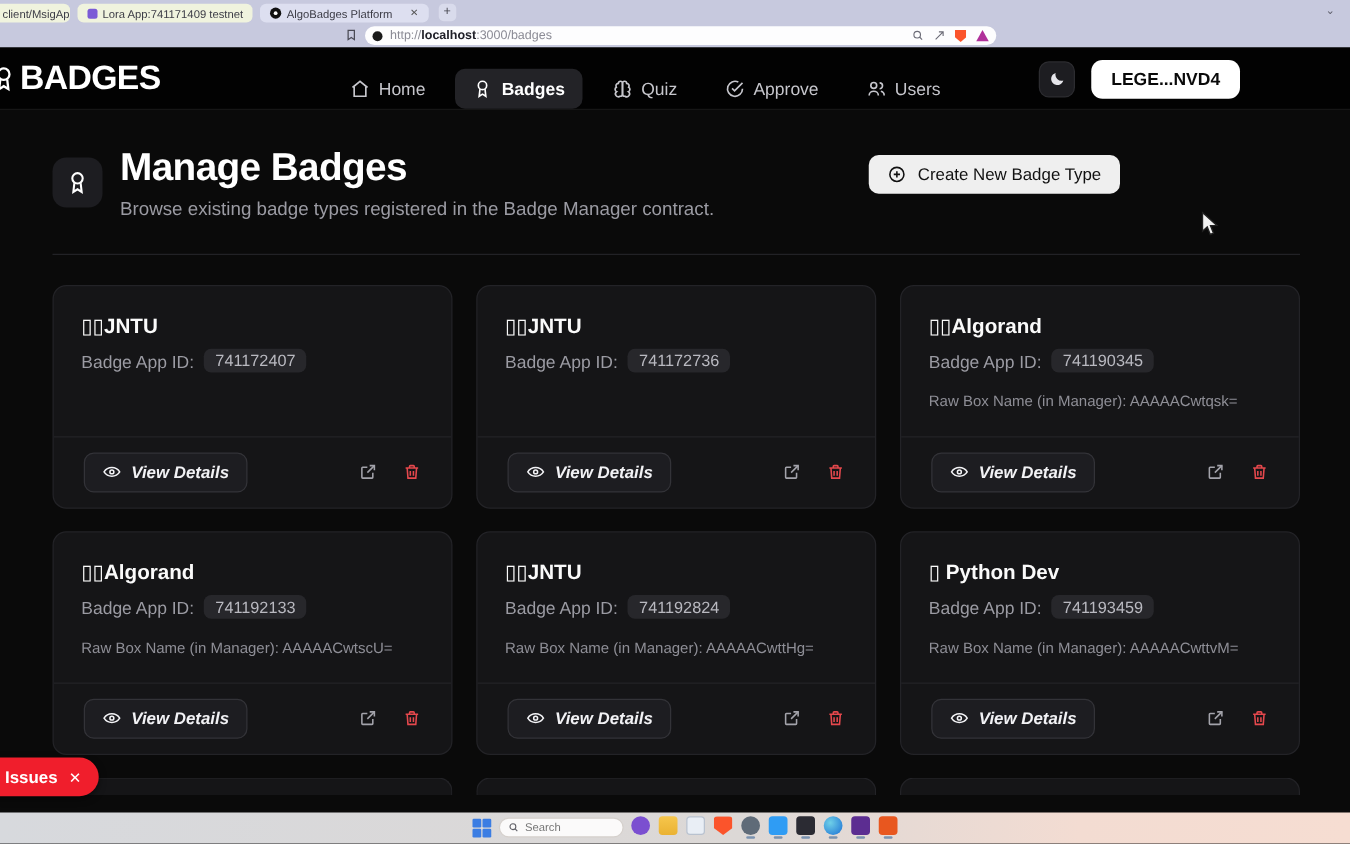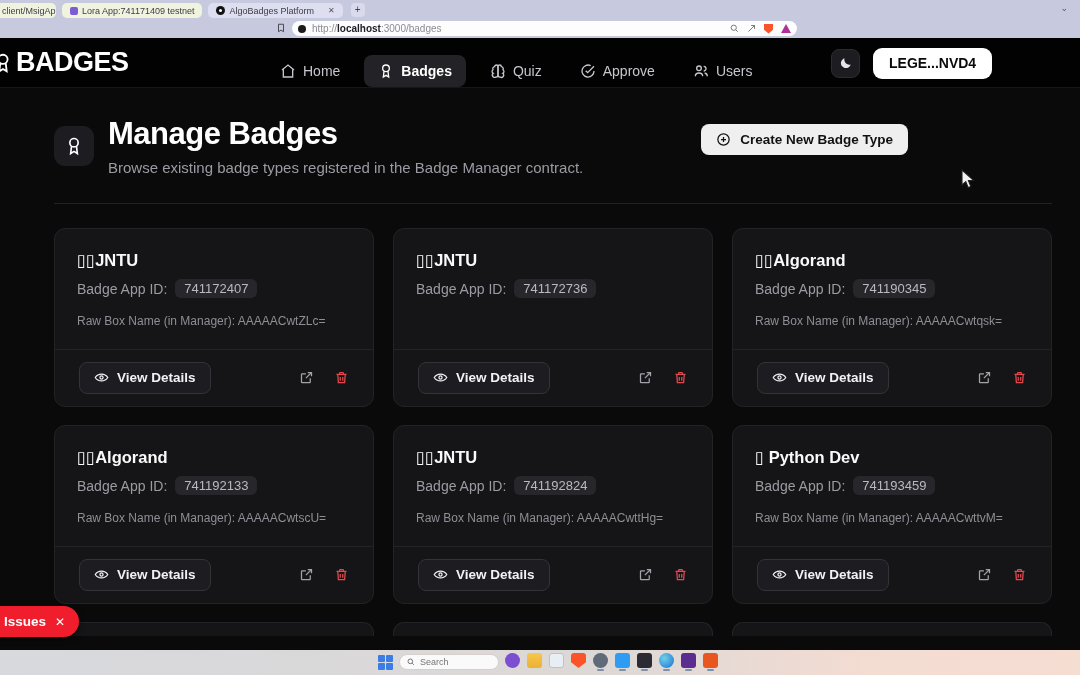--- a/index.html
+++ b/index.html
@@ -48,40 +48,40 @@
               border-radius:8px;margin-top:16px; }
   .nav-item.active { background:#232327; color:#fff; font-weight:700; }
   .nav-item svg { width:16px; height:16px; }
   .nav-right { position:absolute; left:831px; top:0; height:50px; display:flex; align-items:center; gap:13px; }
   .theme-btn { width:29px; height:29px; border-radius:8px; background:#1d1d21; border:1px solid #2c2c30;
                display:flex; align-items:center; justify-content:center; color:#e5e5ea; }
   .wallet-btn { height:31px; padding:0 16px; background:#ffffff; border-radius:9px; color:#0a0a0a;
                 font-size:14px; font-weight:700; display:flex; align-items:center; }
 
   
-  .page { position:absolute; top:88px; left:16px; width:936px; height:562px; background:#0a0a0a; }
+  .page { position:absolute; top:88px; left:4px; width:936px; height:562px; background:#0a0a0a; }
   .pg-header { position:absolute; top:28px; left:38px; right:44px; }
   .hdr-icon { position:absolute; left:0; top:10px; width:40px; height:40px; background:#1d1d21;
               border-radius:11px; display:flex; align-items:center; justify-content:center; color:#fff; }
   .hdr-title { position:absolute; left:54px; top:0; color:#fff; font-size:31px; font-weight:800; letter-spacing:-0.5px; }
   .hdr-sub { position:absolute; left:54px; top:43px; color:#9b9ba3; font-size:15px; }
   .create-btn { position:absolute; right:0; top:8px; height:31px; padding:0 15px; background:#efefef;
-                border-radius:8px; display:flex; align-items:center; gap:9px; color:#111; font-size:13.5px; font-weight:700; }
+                border-radius:8px; display:flex; align-items:center; gap:9px; color:#111; font-size:13.5px; font-weight:400; }
   .create-btn svg { width:15px; height:15px; }
   .divider { position:absolute; top:115px; left:38px; width:998px; height:1px; background:#222226; }
 
   .grid { position:absolute; top:140px; left:38px; width:998px; display:grid;
           grid-template-columns:320px 320px 320px; gap:18px 19px; }
   .card { background:#151517; border:1px solid #232327; border-radius:11px; height:179px; position:relative; }
   .card-title { position:absolute; top:22px; left:22px; color:#fafafa; font-size:16.5px; font-weight:700; }
   .card-meta { position:absolute; top:50px; left:22px; color:#9b9ba3; font-size:14px; display:flex; align-items:center; gap:8px; }
   .chip { background:#27272b; color:#b9b9c0; border-radius:6px; padding:2px 9px; font-size:13px; }
   .card-raw { position:absolute; top:85px; left:22px; color:#8e8e96; font-size:12px; }
   .card-divider { position:absolute; top:120px; left:0; width:100%; height:1px; background:#232327; }
-  .card-footer { position:absolute; top:120px; left:0; right:0; bottom:0; display:flex; align-items:center; padding:0 24px; }
+  .card-footer { position:absolute; top:120px; left:0; right:0; bottom:0; display:flex; align-items:center; padding:0 24px;font-style:italic; }
   .view-btn { height:32px; padding:0 14px; background:#1d1d21; border:1px solid #333338; border-radius:8px;
               color:#f2f2f5; font-size:13.5px; font-weight:600; display:flex; align-items:center; gap:8px; }
   .view-btn svg { width:15px; height:15px; }
   .foot-icons { margin-left:auto; display:flex; align-items:center; gap:20px; }
   .foot-icons svg { width:15px; height:15px; }
   .ext-link { color:#a3a3ab; }
   .trash { color:#e5484d; }
   .card.partial { height:14px; border-radius:11px 11px 0 0; border-bottom:none; }
 
   .issues-pill { position:absolute; left:-16px; top:606px; height:31px; background:#f01e2c; border-radius:16px;
@@ -252,21 +252,20 @@
     <div class="divider"></div>
 
     <div class="grid">
 
       <div class="card">
         <div class="card-title">▯▯JNTU</div>
         <div class="card-meta">
             <span>Badge App ID:</span>
           <span class="chip">741172407</span>
           </div>
-        <div class="card-raw"><span>Raw Box Name (in Manager):</span> <span>AAAAACwtZLc=</span></div>
         <div class="card-divider"></div>
         <div class="card-footer">
           <div class="view-btn">
             <svg viewBox="0 0 24 24" fill="none" stroke="currentColor" stroke-width="2">
               <path d="M2 12s3.5-5.5 10-5.5S22 12 22 12s-3.5 5.5-10 5.5S2 12 2 12Z"></path>
                 <circle cx="12" cy="12" r="2.5"></circle>
               </svg>
             <span>View Details</span>
           </div>
           <div class="foot-icons">

